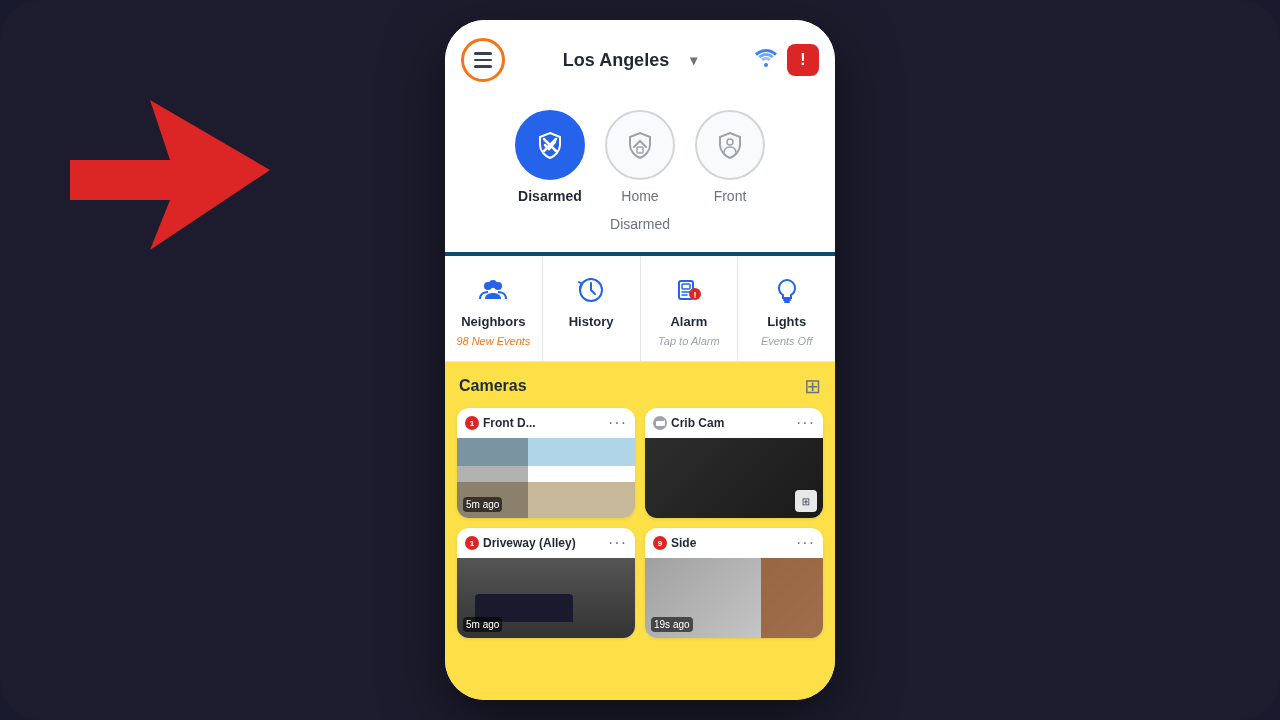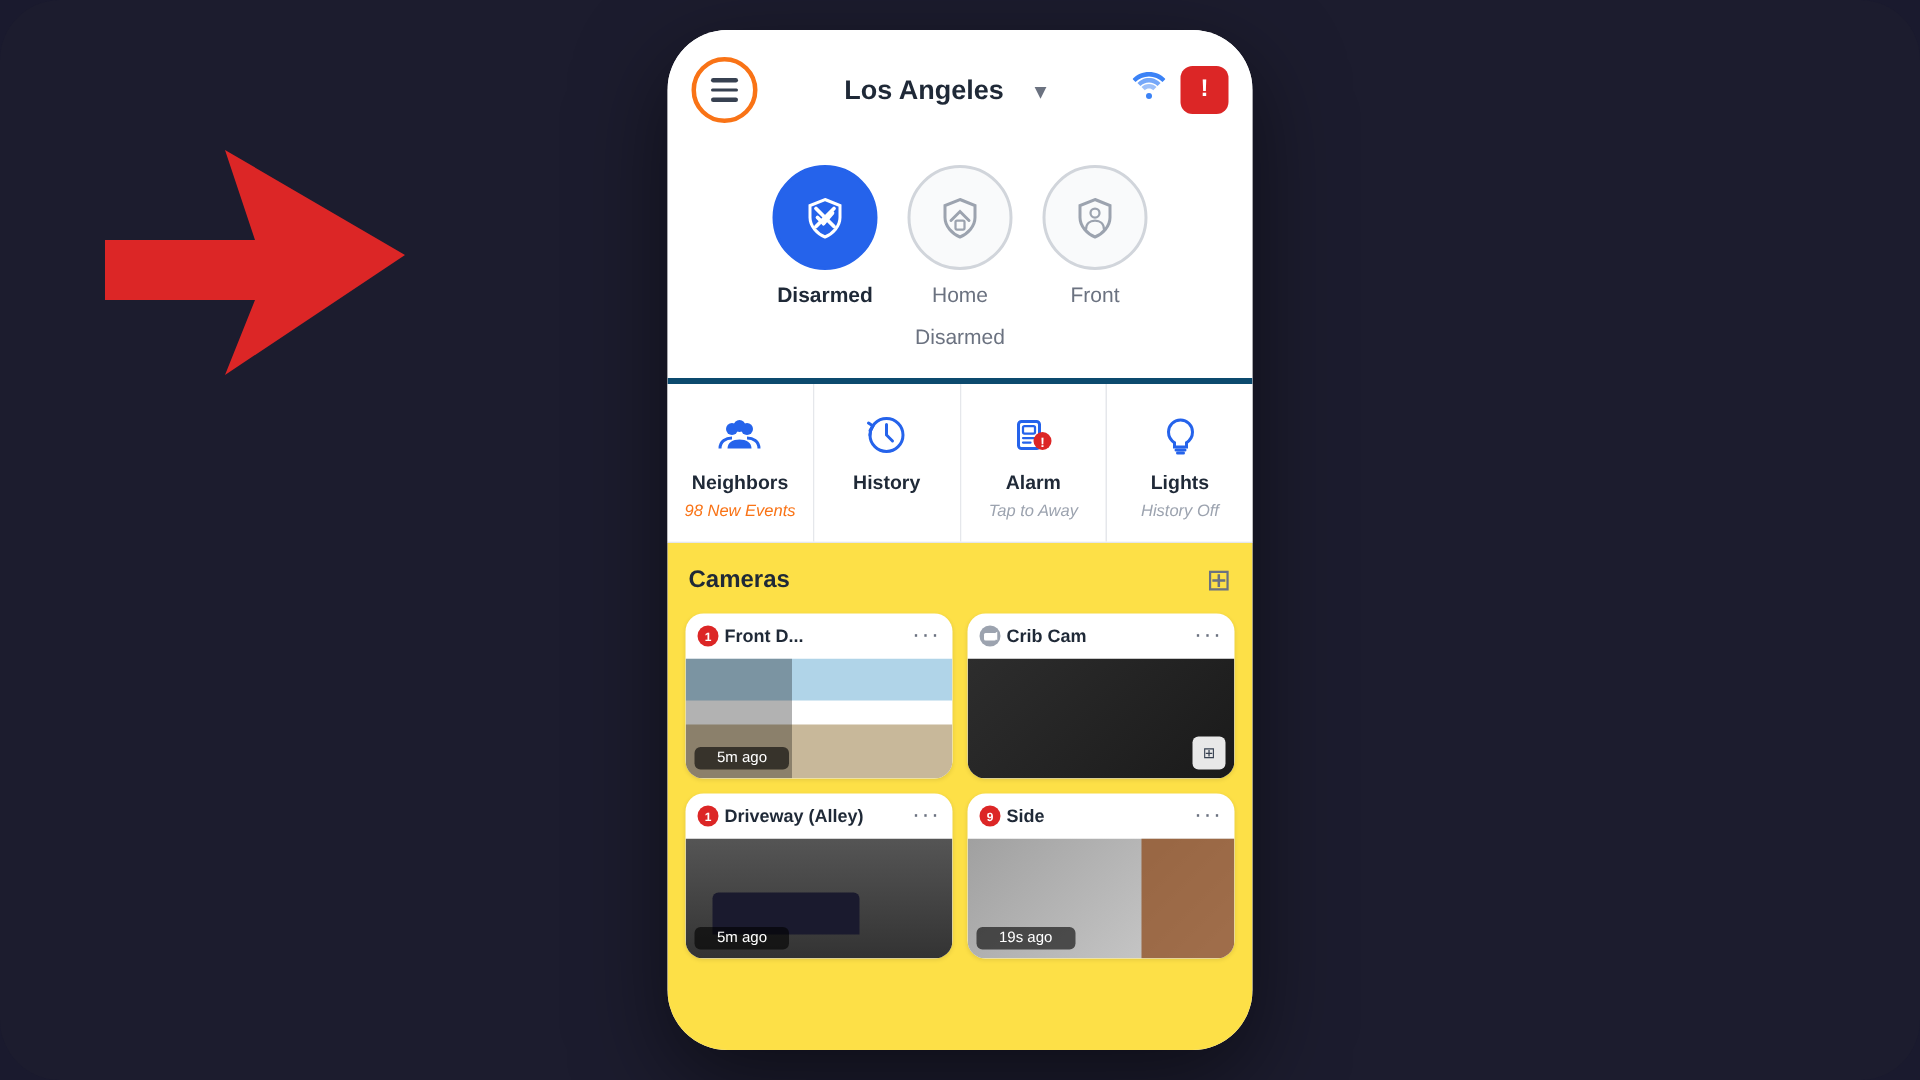--- a/index.html
+++ b/index.html
@@ -327,21 +327,21 @@
       height: 100%;
     }
 
     .time-badge {
       position: absolute;
       bottom: 6px;
       left: 6px;
       background: rgba(0,0,0,0.6);
       color: white;
       font-size: 10px;
-      padding: 2px 15px;
+      padding: 2px 3px;
       border-radius: 4px;
     }
 
     .cam-overlay-icon {
       position: absolute;
       bottom: 6px;
       right: 6px;
       background: rgba(255,255,255,0.9);
       width: 22px;
       height: 22px;
@@ -560,33 +560,33 @@
           <svg width="30" height="30" viewBox="0 0 30 30" fill="none">
             <rect x="5" y="6" width="14" height="18" rx="2" stroke="#2563eb" stroke-width="2"></rect>
             <rect x="8" y="9" width="8" height="5" rx="1" stroke="#2563eb" stroke-width="1.5"></rect>
             <line x1="8" y1="17" x2="16" y2="17" stroke="#2563eb" stroke-width="1.5" stroke-linecap="round"></line>
             <line x1="8" y1="20" x2="13" y2="20" stroke="#2563eb" stroke-width="1.5" stroke-linecap="round"></line>
             <circle cx="21" cy="19" r="6" fill="#dc2626"></circle>
             <text x="21" y="23" text-anchor="middle" font-size="9" font-weight="bold" fill="white">!</text>
           </svg>
         </div>
         <span class="action-label">Alarm</span>
-        <span class="action-sub gray">Tap to Away</span>
+        <span class="action-sub gray">Tap to Alarm</span>
       </div>
 
       <div class="action-item">
         <div class="action-icon">
           <svg width="30" height="30" viewBox="0 0 30 30" fill="none">
             <path d="M15 5 C10.6 5 7 8.6 7 13 C7 16 8.7 18.6 11 20.1 L11 23 L19 23 L19 20.1 C21.3 18.6 23 16 23 13 C23 8.6 19.4 5 15 5 Z" stroke="#2563eb" stroke-width="2"></path>
             <line x1="12" y1="25" x2="18" y2="25" stroke="#2563eb" stroke-width="2" stroke-linecap="round"></line>
             <line x1="13" y1="27" x2="17" y2="27" stroke="#2563eb" stroke-width="2" stroke-linecap="round"></line>
           </svg>
         </div>
         <span class="action-label">Lights</span>
-        <span class="action-sub gray">History Off</span>
+        <span class="action-sub gray">Events Off</span>
       </div>
 
     </div>
 
     <div class="cameras-section">
       <div class="cameras-header">
         <span class="cameras-title">Cameras</span>
         <span class="grid-icon">⊞</span>
       </div>
 

